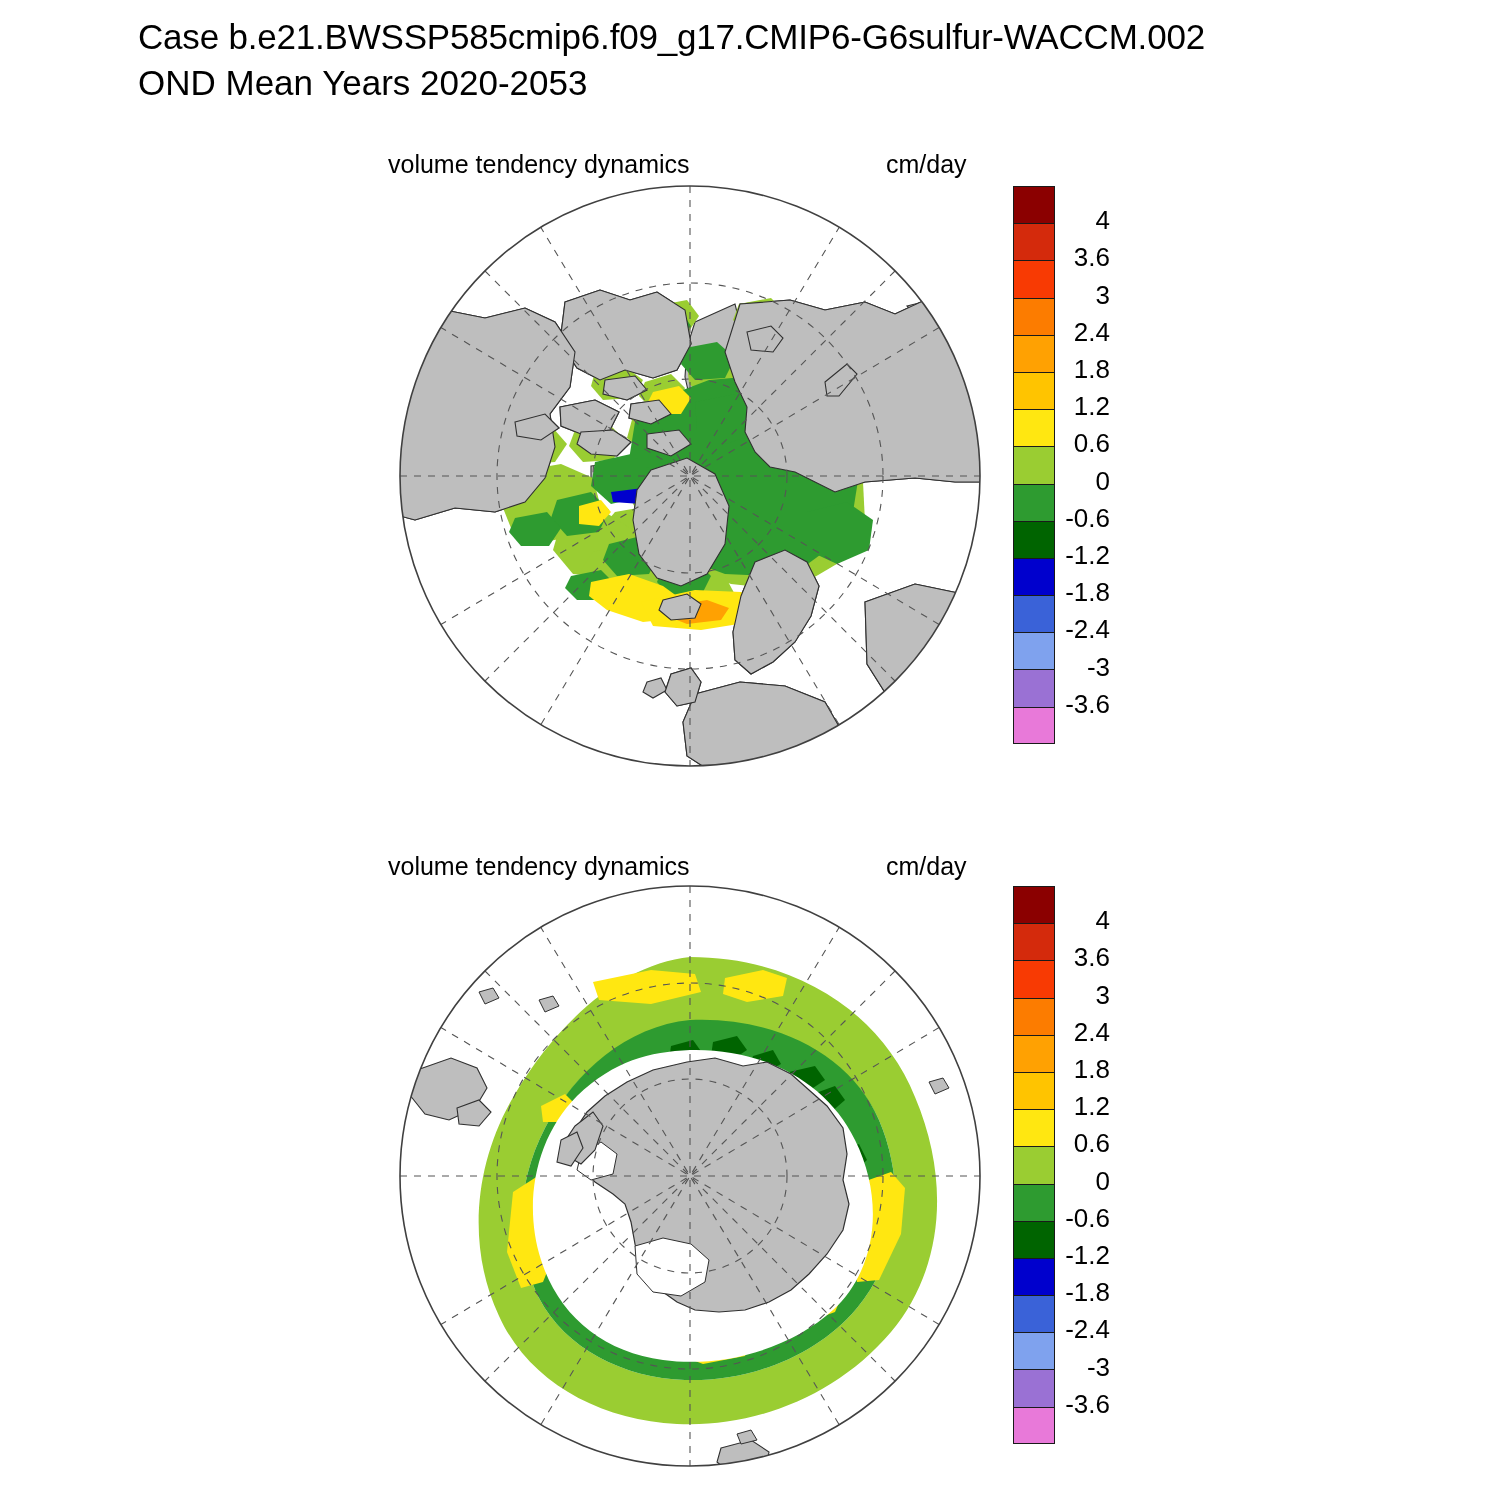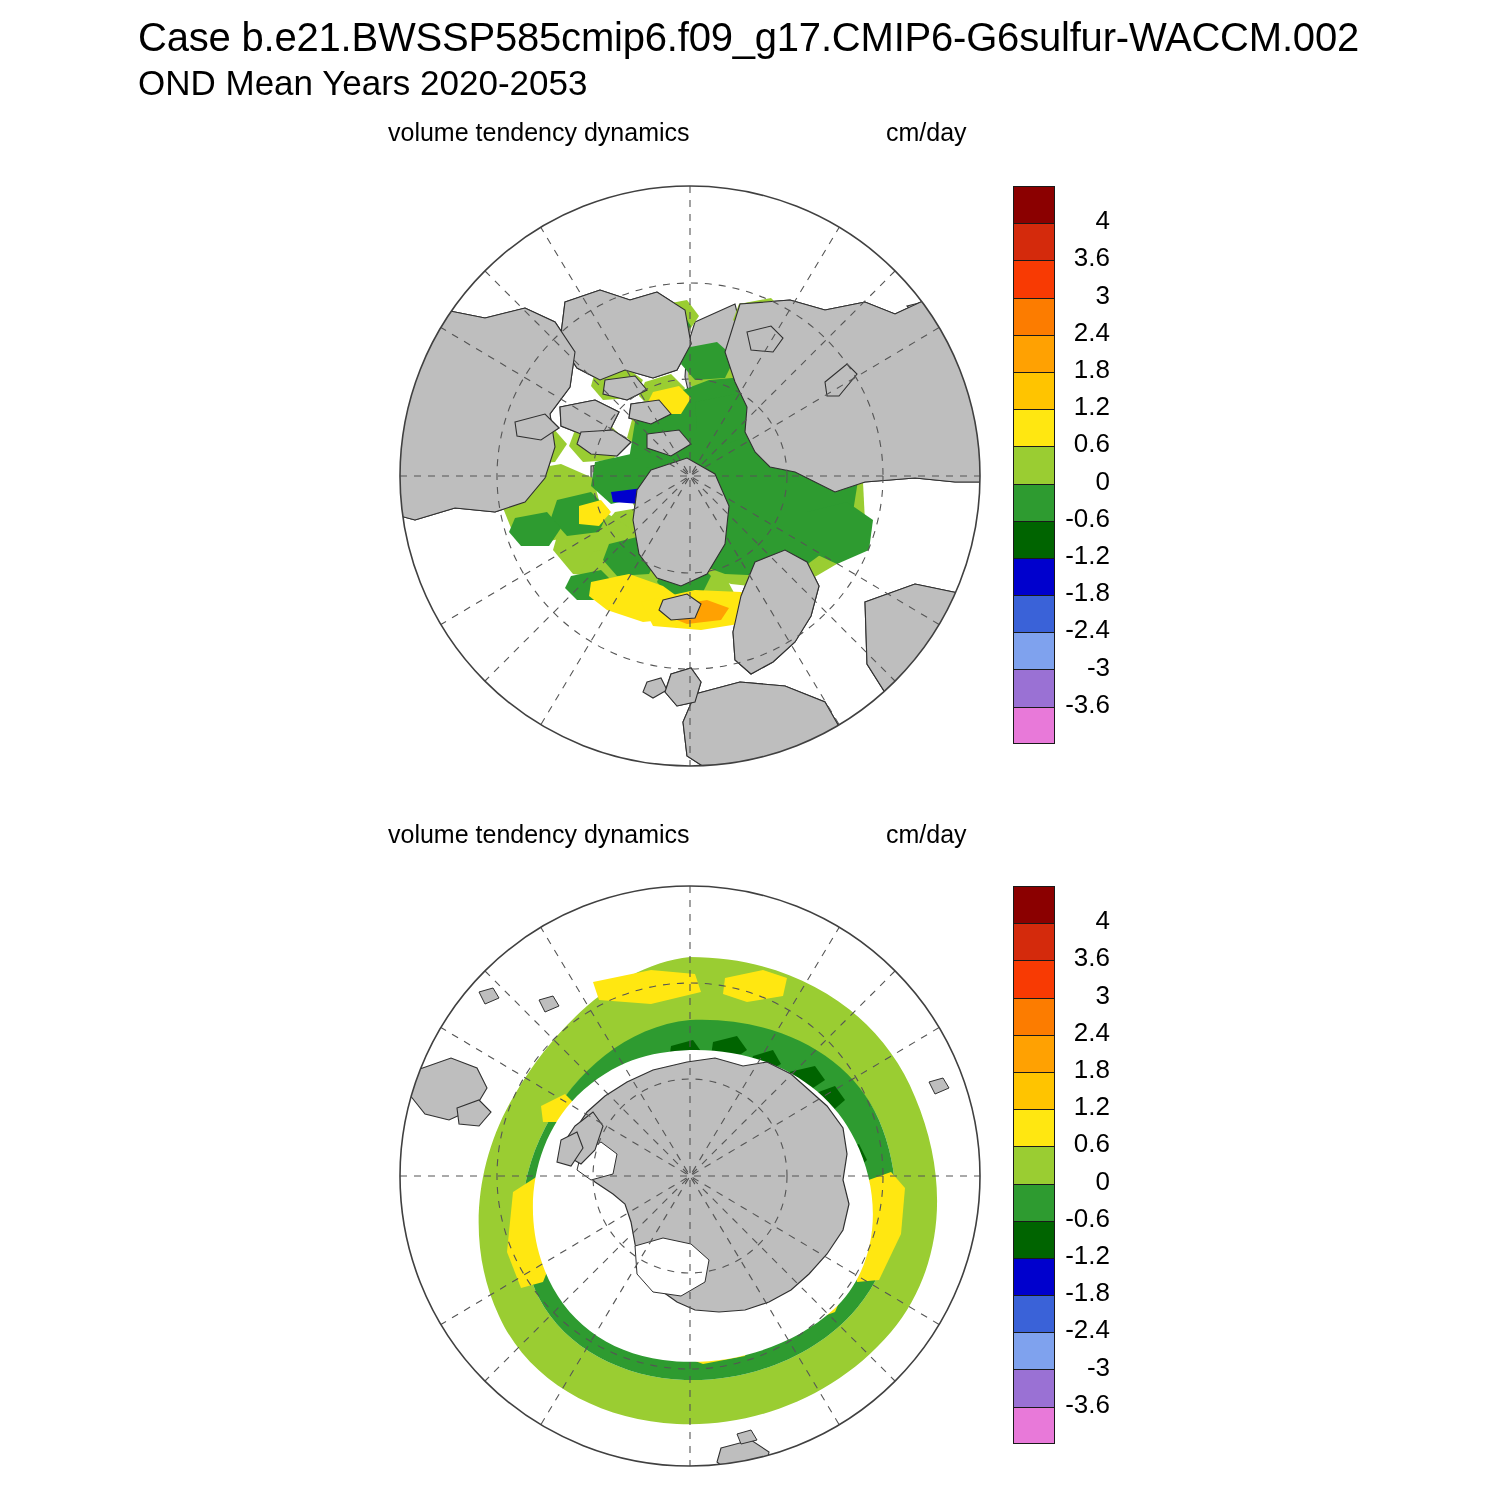--- a/index.html
+++ b/index.html
@@ -2,25 +2,25 @@
 <html><head>
 <meta charset="utf-8">
 <style>
   html,body{margin:0;padding:0;background:#ffffff;}
   body{width:1500px;height:1500px;position:relative;overflow:hidden;
        font-family:"Liberation Sans","DejaVu Sans",sans-serif;color:#000;}
   .page{position:absolute;inset:0;}
 
   
   .title-block{position:absolute;left:138px;top:14px;width:1320px;}
-  .title-line{font-size:40px;line-height:46px;white-space:nowrap;letter-spacing:-0.2px;}
+  .title-line{font-size:35px;line-height:46px;white-space:nowrap;letter-spacing:-0.2px;}
   .title-line2{font-size:35px;line-height:46px;white-space:nowrap;}
 
   
-  .sublabel{position:absolute;font-size:25px;white-space:nowrap;}
+  .sublabel{position:absolute;font-size:25px;white-space:nowrap;margin-top:32px;}
 
   
   .panel{position:absolute;}
   .mapsvg{display:block;}
 
   
   .cbar{position:absolute;width:42px;}
   .cband{width:42px;box-sizing:border-box;border:1px solid #1a1a1a;border-bottom:none;}
   .cband:last-child{border-bottom:1px solid #1a1a1a;}
   .clabels{position:absolute;width:110px;}

